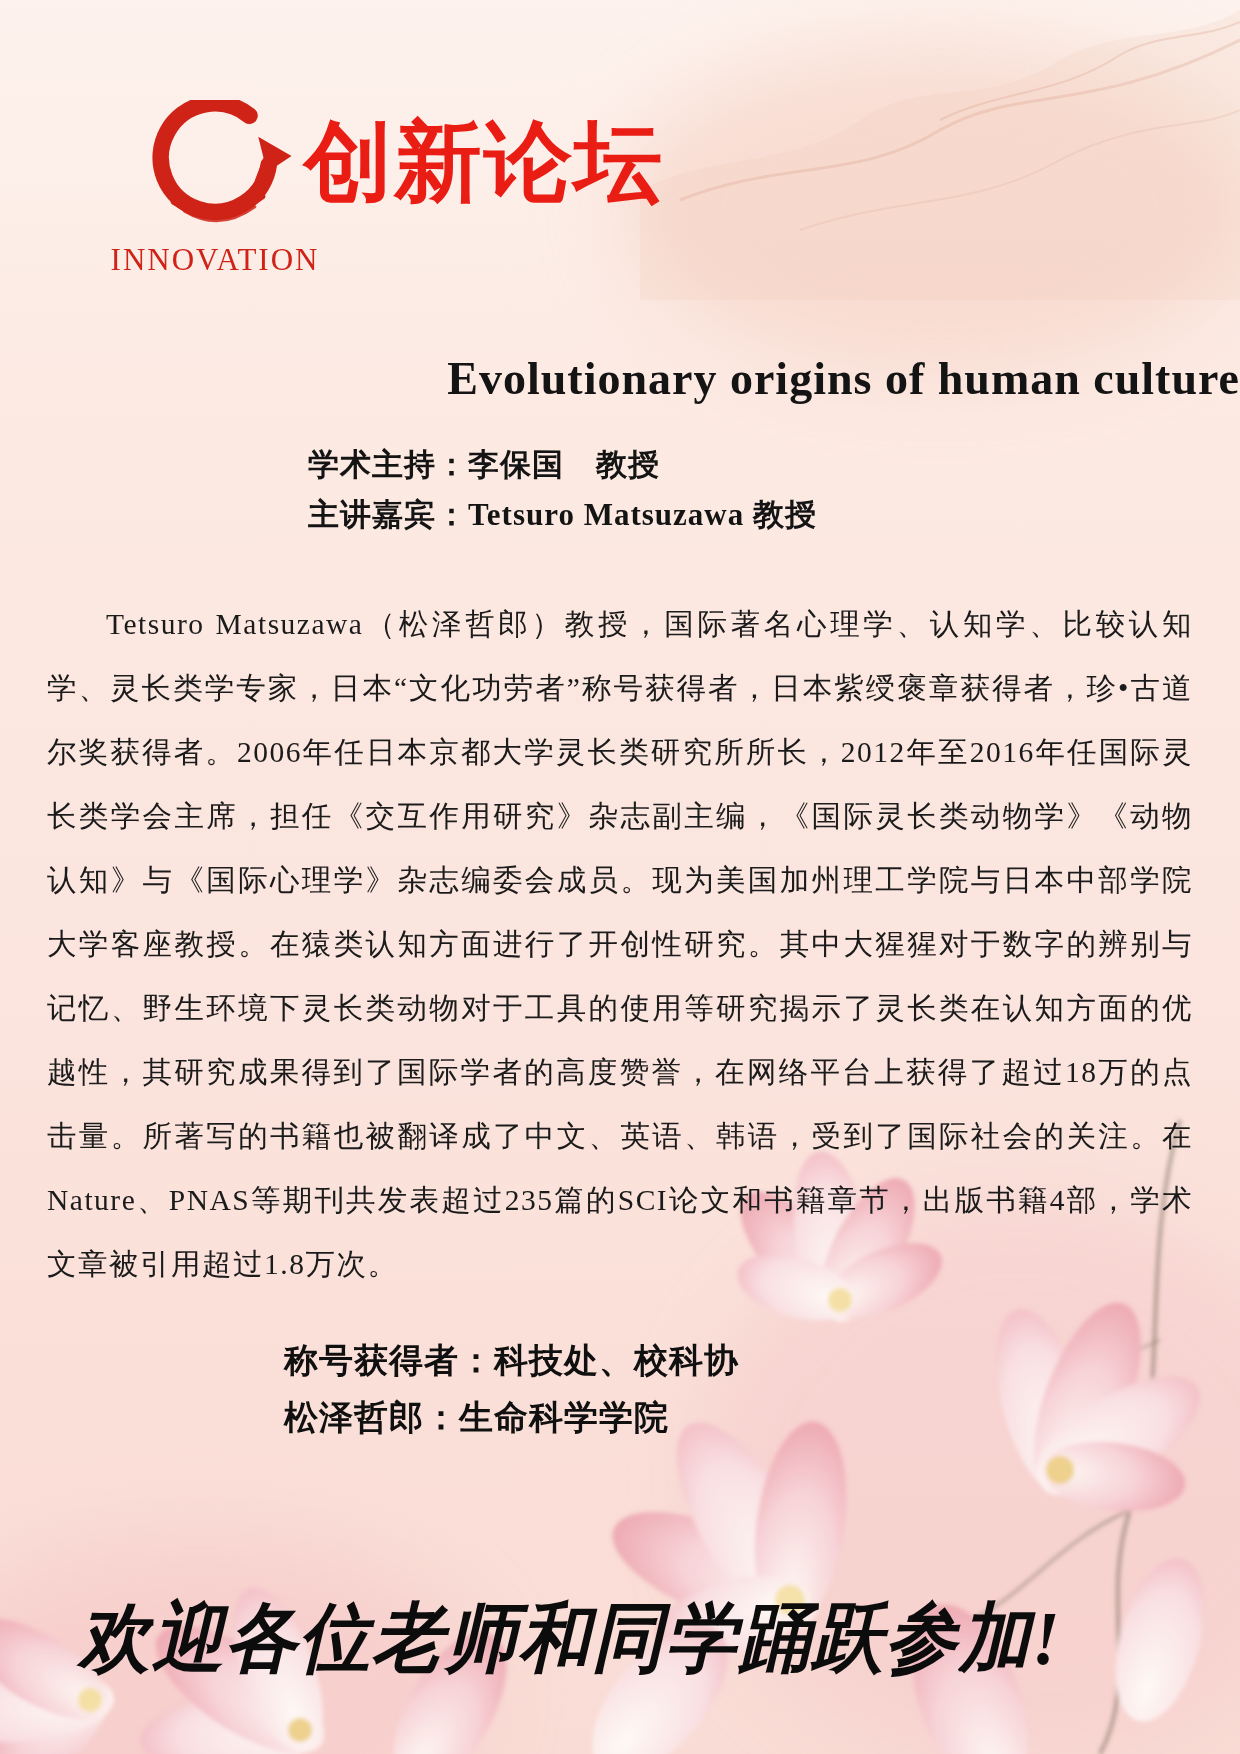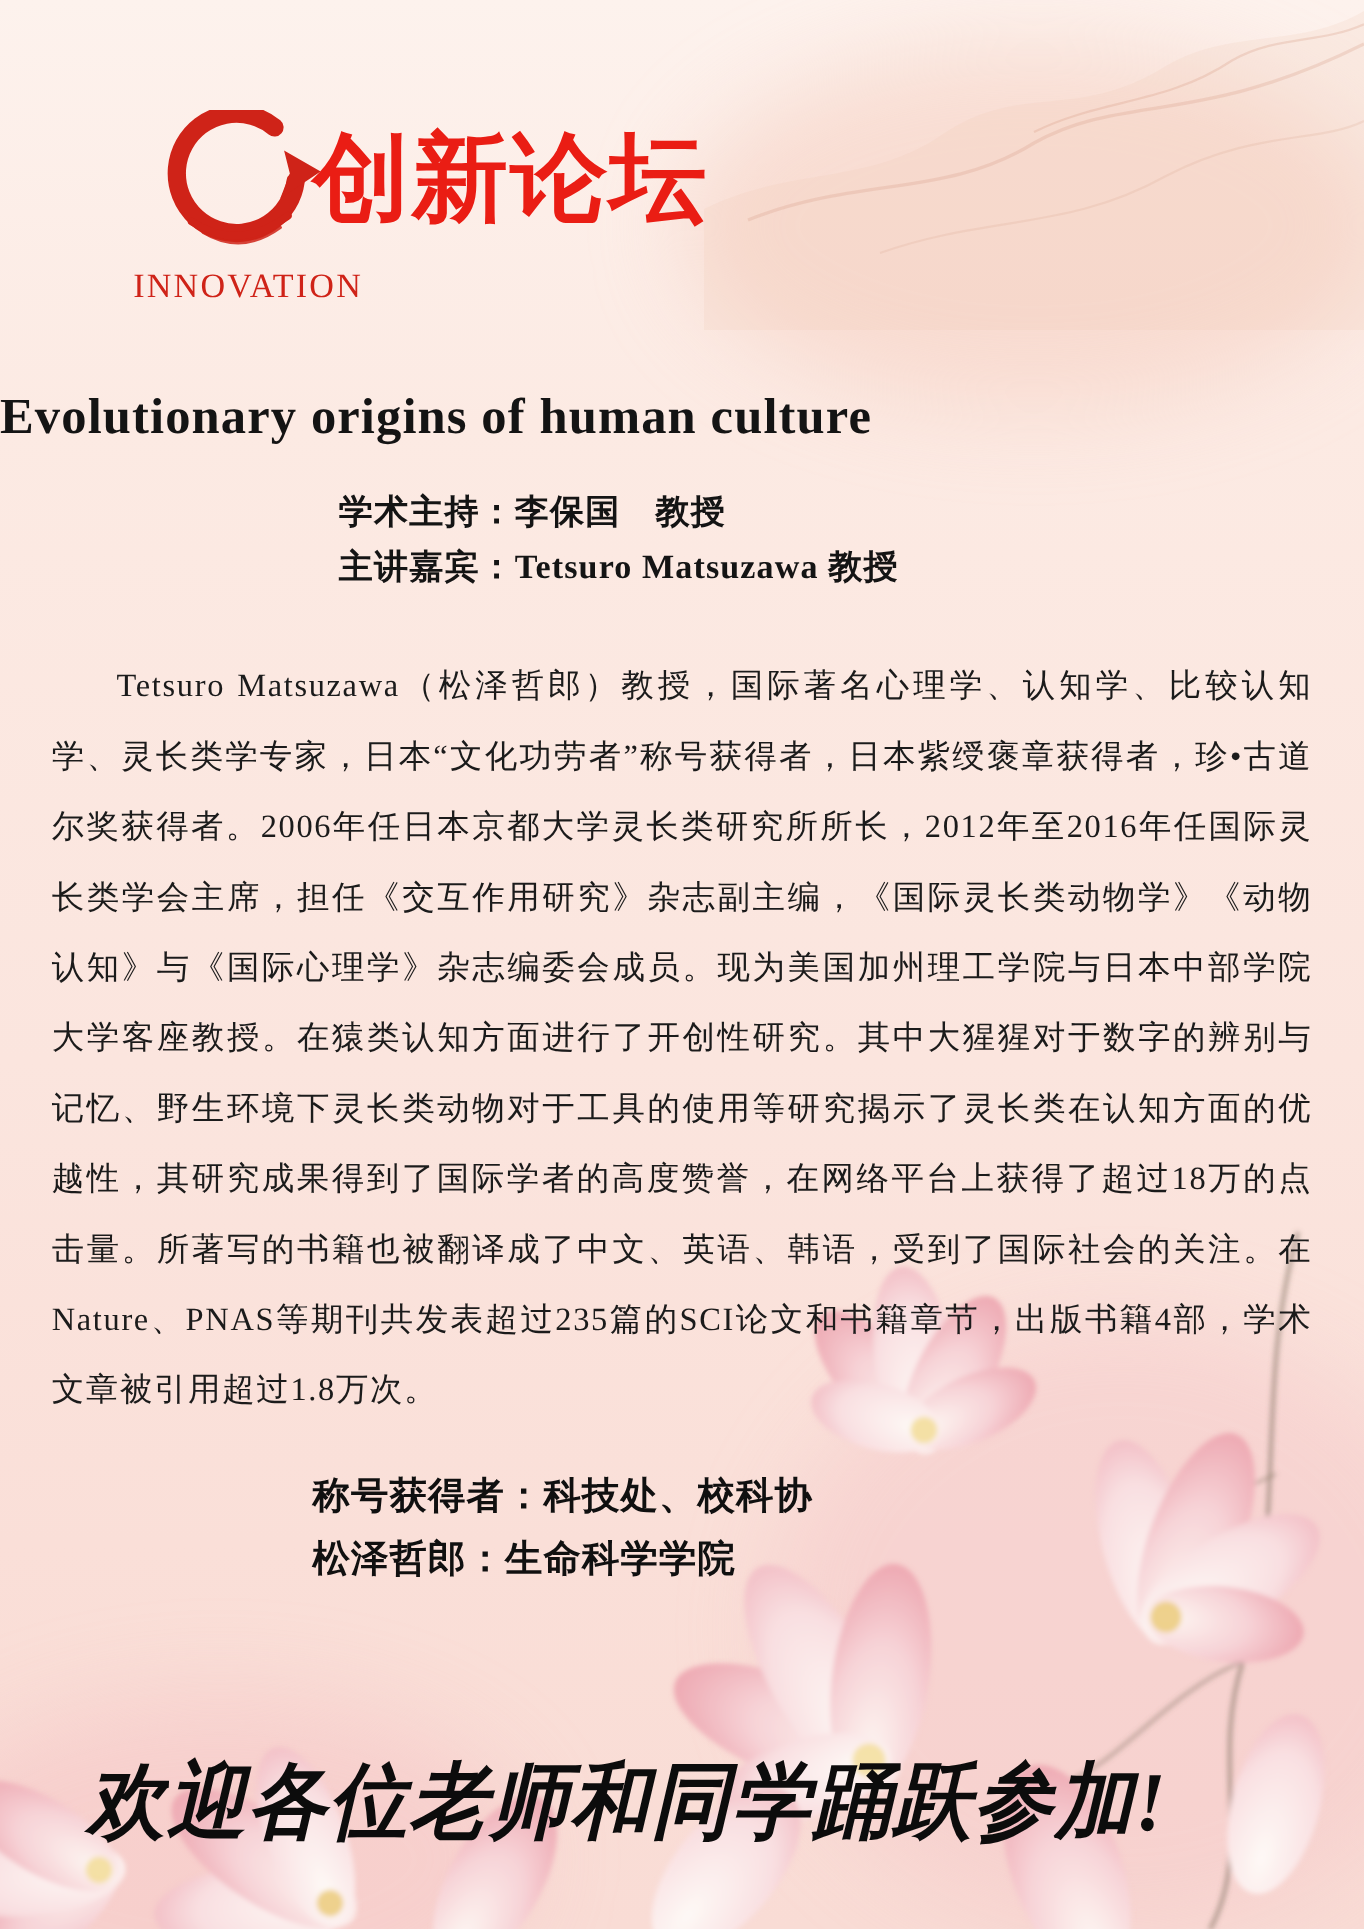--- a/index.html
+++ b/index.html
@@ -13,37 +13,37 @@
   .wash{position:absolute;z-index:0;pointer-events:none;border-radius:50%;filter:blur(40px);}
   .wash.w1{left:620px;top:40px;width:640px;height:330px;background:rgba(243,199,183,.45);}
   .wash.w2{left:-80px;top:1540px;width:560px;height:300px;background:rgba(244,184,190,.35);}
   .wash.w3{left:700px;top:1200px;width:640px;height:560px;background:rgba(243,186,192,.30);}
   
   .content{position:absolute;inset:0;z-index:2;}
   .logo-block{position:absolute;left:100px;top:100px;width:230px;}
   .logo-svg{display:block;margin-left:28px;}
   .logo-word{
     font-family:"Liberation Serif",serif;color:#cf2318;font-size:31px;
-    letter-spacing:2px;margin-top:2px;text-align:right;
+    letter-spacing:2px;margin-top:2px;text-align:center;
   }
   .title-row{
-    position:absolute;left:284px;top:118px;display:flex;align-items:flex-end;
+    position:absolute;left:304px;top:118px;display:flex;align-items:flex-end;
     white-space:nowrap;
   }
   .forum-title{
     font-family:"Liberation Sans","DejaVu Sans",sans-serif;font-weight:bold;
     color:#ea1d14;font-size:88px;line-height:1;letter-spacing:2px;
   }
   .lecture-number{
     font-family:"Liberation Sans","DejaVu Sans",sans-serif;font-weight:bold;
     color:#ea1d14;font-size:49px;line-height:1;margin-left:38px;margin-bottom:6px;
     letter-spacing:2px;
   }
   .lecture-title{
-    position:absolute;left:0;top:352px;width:100%;text-align:left;
+    position:absolute;left:0;top:352px;width:100%;text-align:right;
     font-family:"Liberation Serif",serif;font-weight:bold;color:#141414;
     font-size:46px;letter-spacing:1px;
   }
   .speakers{
     position:absolute;left:308px;top:440px;font-size:31px;color:#141414;
     line-height:50px;font-weight:bold;letter-spacing:1px;
   }
   .speakers .lbl{font-family:"Liberation Serif",serif;}
   .speakers .val{font-family:"Liberation Serif",serif;}
   .bio{

